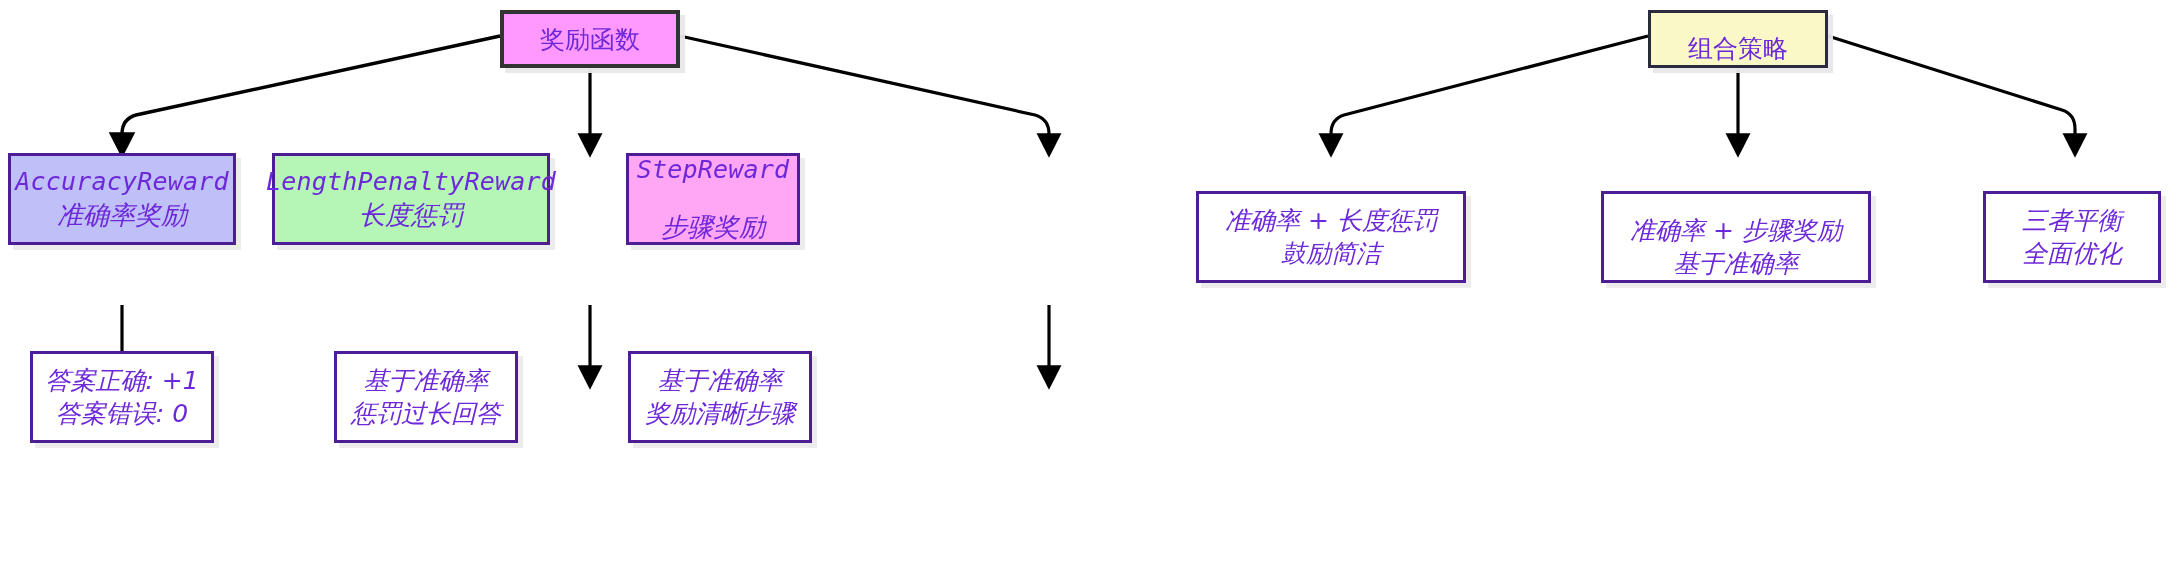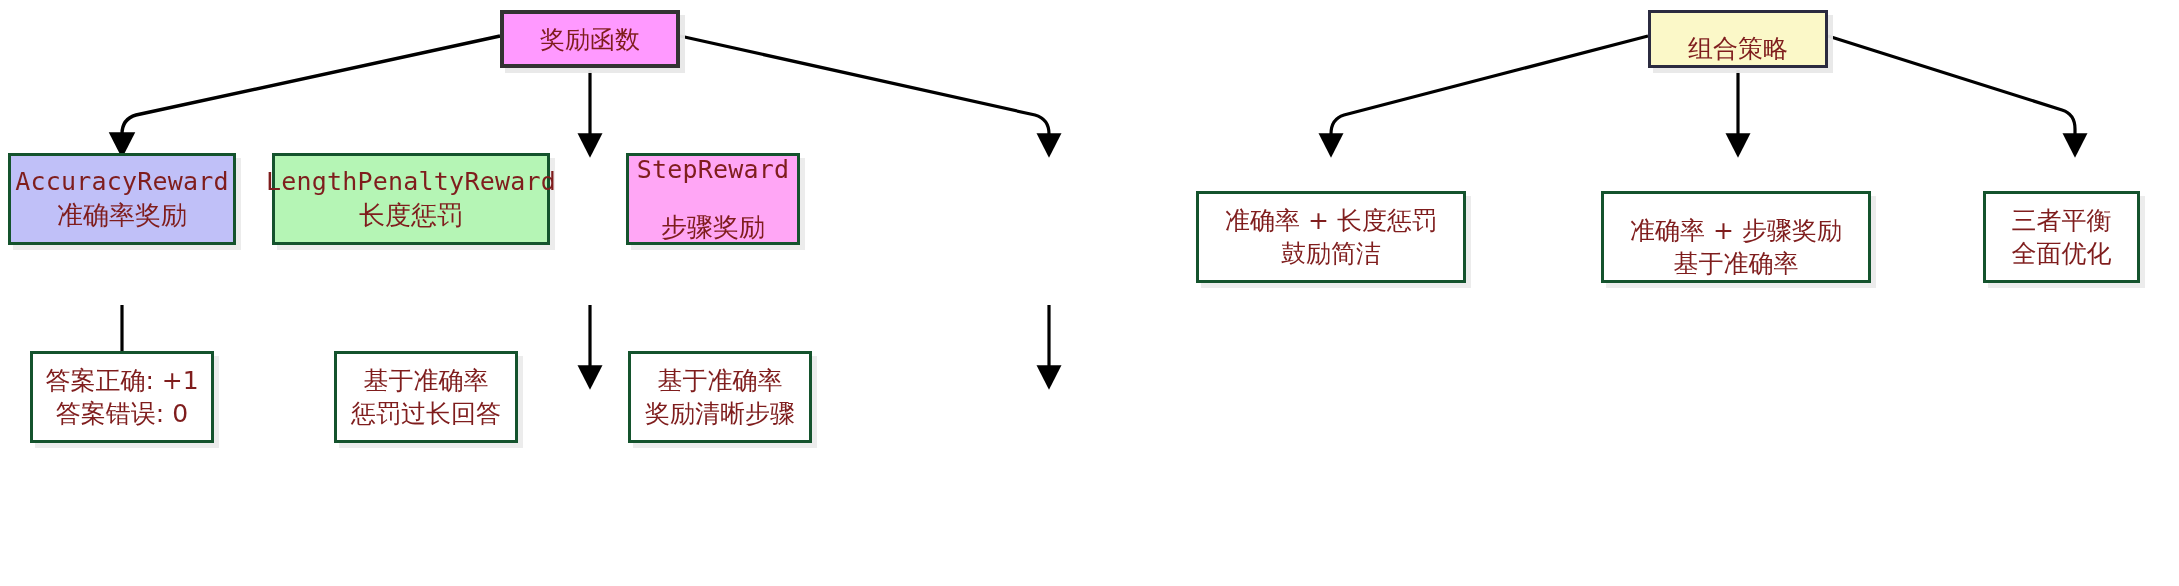--- a/index.html
+++ b/index.html
@@ -23,41 +23,42 @@
     height: 586px;
   }
   .node {
     position: absolute;
     box-sizing: border-box;
     display: flex;
     flex-direction: column;
     align-items: center;
     justify-content: center;
     text-align: center;
-    color: #7f1d1d;
+    color: #6d28d9;
     line-height: 1.32;
     white-space: nowrap;
     z-index: 2;
   }
   .node .ln {
     display: block;
   }
   
   .node.root {
     border: 4px solid #333333;
     box-shadow: 5px 5px 0 0 rgba(232,232,232,0.95);
     font-size: 25px;
   }
   .node.root.yellow {
     border: 3px solid #2b2b40;
   }
   
   .node.plain {
-    border: 3px solid #14532d;
+    border: 3px solid #4c1d95;
     box-shadow: 5px 5px 0 0 rgba(235,235,235,0.95);
+    font-style: italic;
   }
   .node.mid {
     font-size: 26px;
   }
   .node.leaf {
     font-size: 25px;
     margin-top: 38px;
   }
   .node.mono .ln.en {
     font-family: "DejaVu Sans Mono", "Liberation Mono", monospace;
@@ -133,18 +134,18 @@
   <div class="node plain leaf" style="left:1196px; top:153px; width:270px; height:92px; background:#ffffff;">
     <span class="ln">准确率 + 长度惩罚</span>
     <span class="ln">鼓励简洁</span>
   </div>
 
   <div class="node plain leaf" style="left:1601px; top:153px; width:270px; height:92px; background:#ffffff;justify-content:flex-end;">
     <span class="ln">准确率 + 步骤奖励</span>
     <span class="ln">基于准确率</span>
   </div>
 
-  <div class="node plain leaf" style="left:1983px; top:153px; width:157px; height:92px; background:#ffffff;text-align:right;">
+  <div class="node plain leaf" style="left:1983px; top:153px; width:178px; height:92px; background:#ffffff;text-align:right;">
     <span class="ln">三者平衡</span>
     <span class="ln">全面优化</span>
   </div>
 
 </div>
 
 </body></html>

